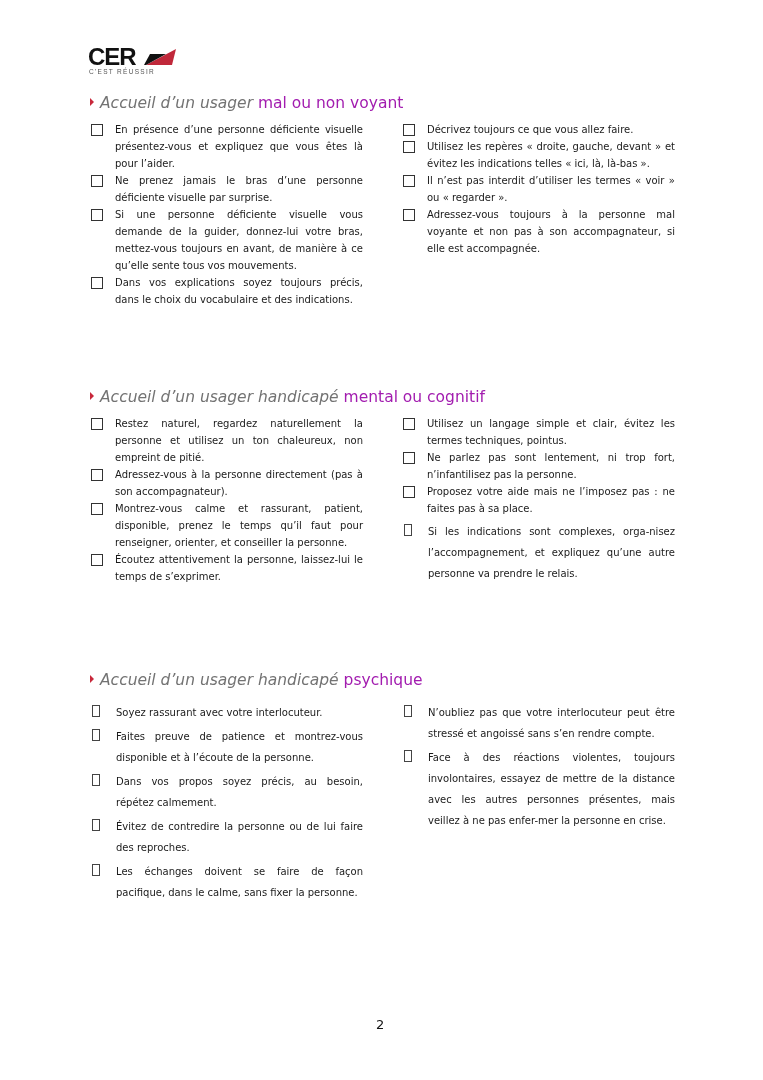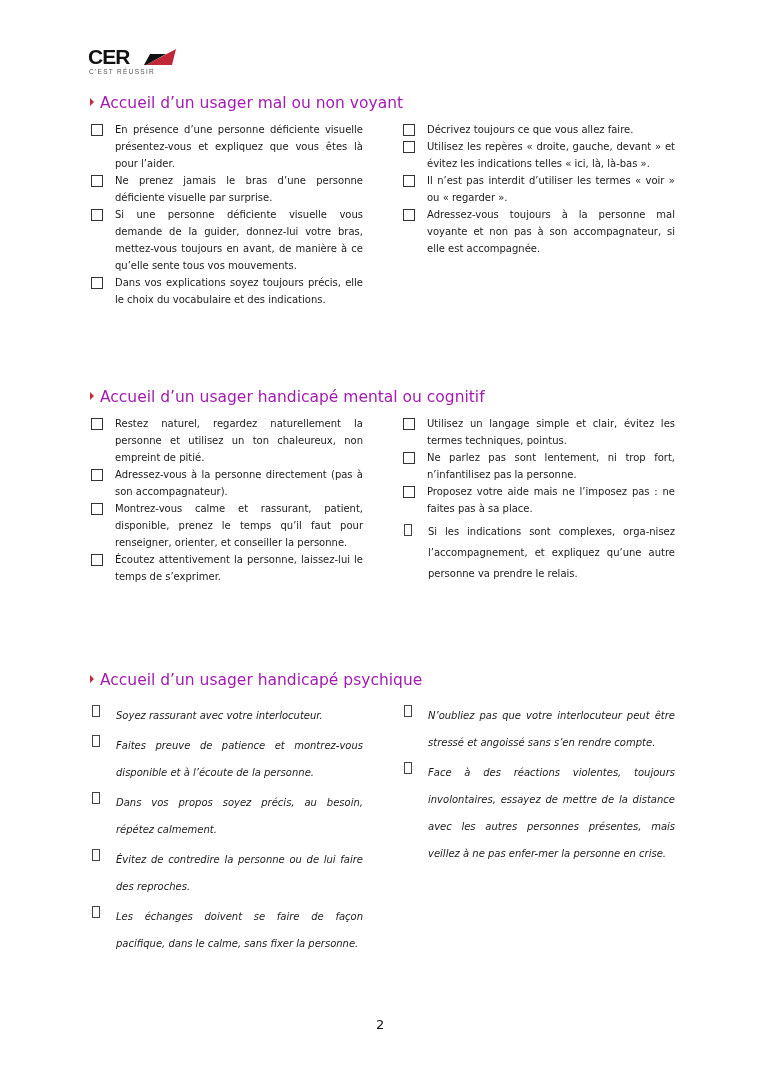--- a/index.html
+++ b/index.html
@@ -1,38 +1,38 @@
 <!DOCTYPE html>
 <html><head>
 <meta charset="utf-8">
 <style>
   html, body { margin: 0; padding: 0; background: #ffffff; }
   body { width: 763px; height: 1080px; position: relative; overflow: hidden;
          font-family: "DejaVu Sans", sans-serif; color: #1a1a1a; }
   .logo { position: absolute; left: 88px; top: 44px; width: 100px; height: 34px; }
   .logo-text { position: absolute; left: 0; top: 0; font-family: "Liberation Sans", sans-serif;
-               font-weight: bold; font-size: 21px; letter-spacing: -1px; color: #111; line-height: 26px; }
+               font-weight: bold; font-size: 24px; letter-spacing: -1px; color: #111; line-height: 26px; }
   .logo-sub { position: absolute; left: 1px; top: 24px; font-family: "Liberation Sans", sans-serif;
               font-size: 6.5px; letter-spacing: 1.3px; color: #555; }
   .logo-mark { position: absolute; left: 56px; top: 4px; }
 
   .section { position: absolute; left: 90px; width: 585px; }
   .section-title { font-size: 15.5px; line-height: 20px; margin: 0 0 8px 0; white-space: nowrap; }
   .section-title .tri { display: inline-block; width: 0; height: 0; border-top: 4px solid transparent;
                         border-bottom: 4px solid transparent; border-left: 4px solid #c8283b;
                         margin-right: 6px; vertical-align: 2px; }
-  .section-title .red { color: #a21caf; }
+  .section-title .red { color: #737373; font-style: italic; }
   .section-title .dark { color: #a21caf; }
   .cols { display: flex; justify-content: space-between; }
   .col { width: 273px; }
   .item { display: flex; font-size: 10px; line-height: 17px; }
   .item .box { flex: 0 0 auto; width: 10px; height: 10px; border: 1px solid #333; margin: 3px 12px 0 1px; }
   .item .box.glyph { width: 6px; height: 10px; border: 1px solid #444; margin: 3px 16px 0 2px; }
   .item .txt { flex: 1; text-align: justify; }
-  .spaced .item { line-height: 27px; margin-bottom: 3px; font-style: italic; }
+  .spaced .item { line-height: 21px; margin-bottom: 3px; }
   .page-num { position: absolute; left: 376px; top: 1017px; font-size: 13px; color: #111; }
 </style>
 </head>
 <body>
 
 <div class="logo">
   <div class="logo-text">CER</div>
   <svg class="logo-mark" width="34" height="18" viewBox="0 0 34 18">
     <polygon points="2,17 32,1 28,17" fill="#c0283a"></polygon>
     <polygon points="0,17 6,6 22,6 2,17" fill="#111"></polygon>
@@ -53,21 +53,21 @@
         <div class="item">
           <span class="box"></span>
           <span class="txt">Ne prenez jamais le bras d’une personne déficiente visuelle par surprise.</span>
         </div>
         <div class="item">
           <span class="box"></span>
           <span class="txt">Si une personne déficiente visuelle vous demande de la guider, donnez-lui votre bras, mettez-vous toujours en avant, de manière à ce qu’elle sente tous vos mouvements.</span>
         </div>
         <div class="item">
           <span class="box"></span>
-          <span class="txt">Dans vos explications soyez toujours précis, elle le choix du vocabulaire et des indications.</span>
+          <span class="txt">Dans vos explications soyez toujours précis, dans le choix du vocabulaire et des indications.</span>
         </div>
       </div>
     <div class="col">
         <div class="item">
           <span class="box"></span>
           <span class="txt">Décrivez toujours ce que vous allez faire.</span>
         </div>
         <div class="item">
           <span class="box"></span>
           <span class="txt">Utilisez les repères « droite, gauche, devant » et évitez les indications telles « ici, là, là-bas ».</span>

